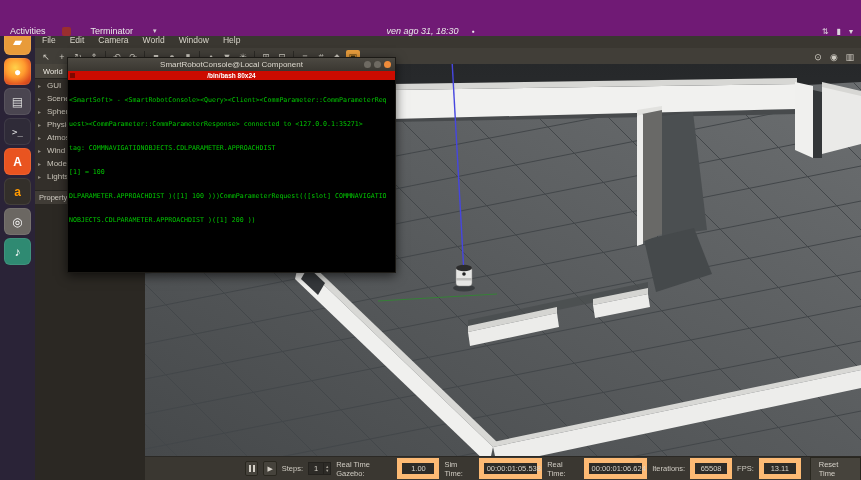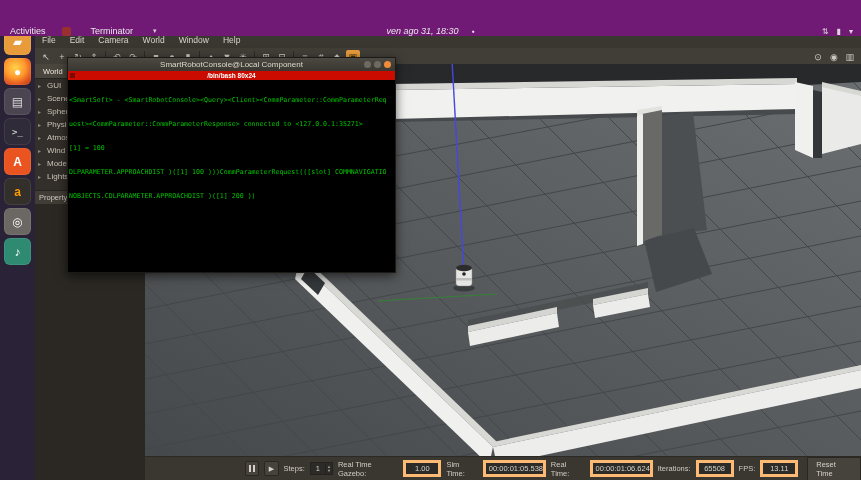--- a/index.html
+++ b/index.html
@@ -64,21 +64,21 @@
   .gz-view svg{display:block;}
 
   
   .gz-status{position:absolute;left:110px;top:436px;width:716px;height:24px;background:#3a3731;
              border-top:1px solid #2b2925;display:flex;align-items:center;padding-left:100px;
              gap:5px;font-size:7.5px;color:#cfcbc2;box-sizing:border-box;}
   .st-btn{width:13px;height:13px;display:flex;align-items:center;justify-content:center;
           background:#46433c;border:1px solid #29271f;border-radius:2px;color:#d5d1c8;font-size:7px;}
   .pause-bars{display:flex;gap:2px;}
   .pause-bars i{display:block;width:2px;height:7px;background:#d5d1c8;}
-  .st-field{background:#2d2b27;border:3px solid #fdba74;color:#d7d3ca;padding:1px 3px;
+  .st-field{background:#2d2b27;border:5px solid #fdba74;color:#d7d3ca;padding:1px 3px;
             min-width:26px;text-align:center;font-size:7.5px;}
   .st-spin{display:flex;align-items:stretch;background:#2d2b27;border:1px solid #24221e;}
   .st-spin .v{padding:1px 5px;color:#d7d3ca;}
   .st-spin .arr{display:flex;flex-direction:column;justify-content:center;font-size:4px;color:#a9a49a;
                 border-left:1px solid #24221e;padding:0 1px;line-height:4px;}
   .st-reset{margin-left:4px;padding:2px 8px;background:#46433c;border:1px solid #29271f;
             border-radius:0;color:#d7d3ca;}
 
   
   #term{position:absolute;left:52px;top:57px;width:327px;z-index:60;border:1px solid #1c1a16;
@@ -343,20 +343,21 @@
         <span class="t-btn"></span>
         <span class="t-btn close"></span>
       </span>
     </div>
     <div class="t-red">
       <span>/bin/bash 80x24</span>
     </div>
     <div class="t-body">
       <div>&lt;SmartSoft&gt; - &lt;SmartRobotConsole&gt;&lt;Query&gt;&lt;Client&gt;&lt;CommParameter::CommParameterReq</div>
       <div>uest&gt;&lt;CommParameter::CommParameterResponse&gt; connected to &lt;127.0.0.1:35271&gt;</div>
+      <div>tag: COMMNAVIGATIONOBJECTS.CDLPARAMETER.APPROACHDIST</div>
       <div>[1] = 100</div>
       <div>DLPARAMETER.APPROACHDIST )([1] 100 )))CommParameterRequest(([slot] COMMNAVIGATIO</div>
       <div>NOBJECTS.CDLPARAMETER.APPROACHDIST )([1] 200 ))</div>
       
       
       
       
       
       
       

